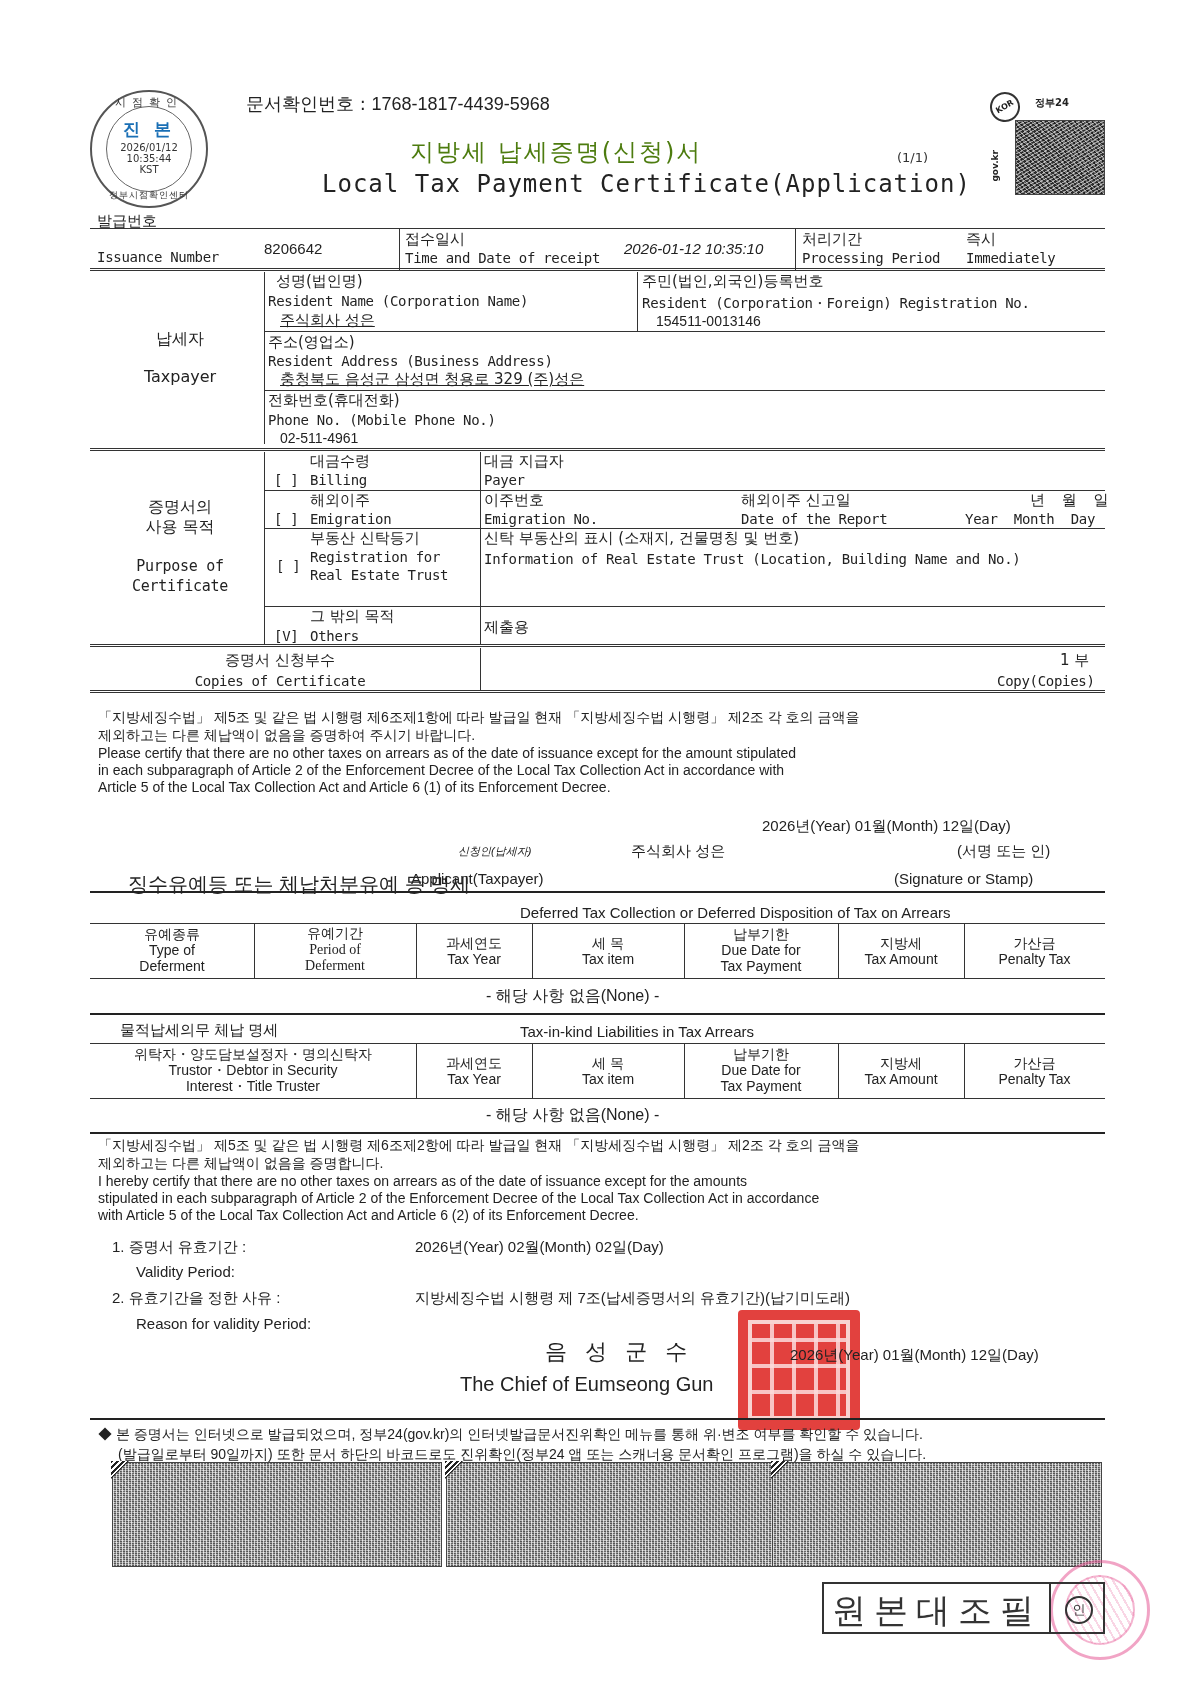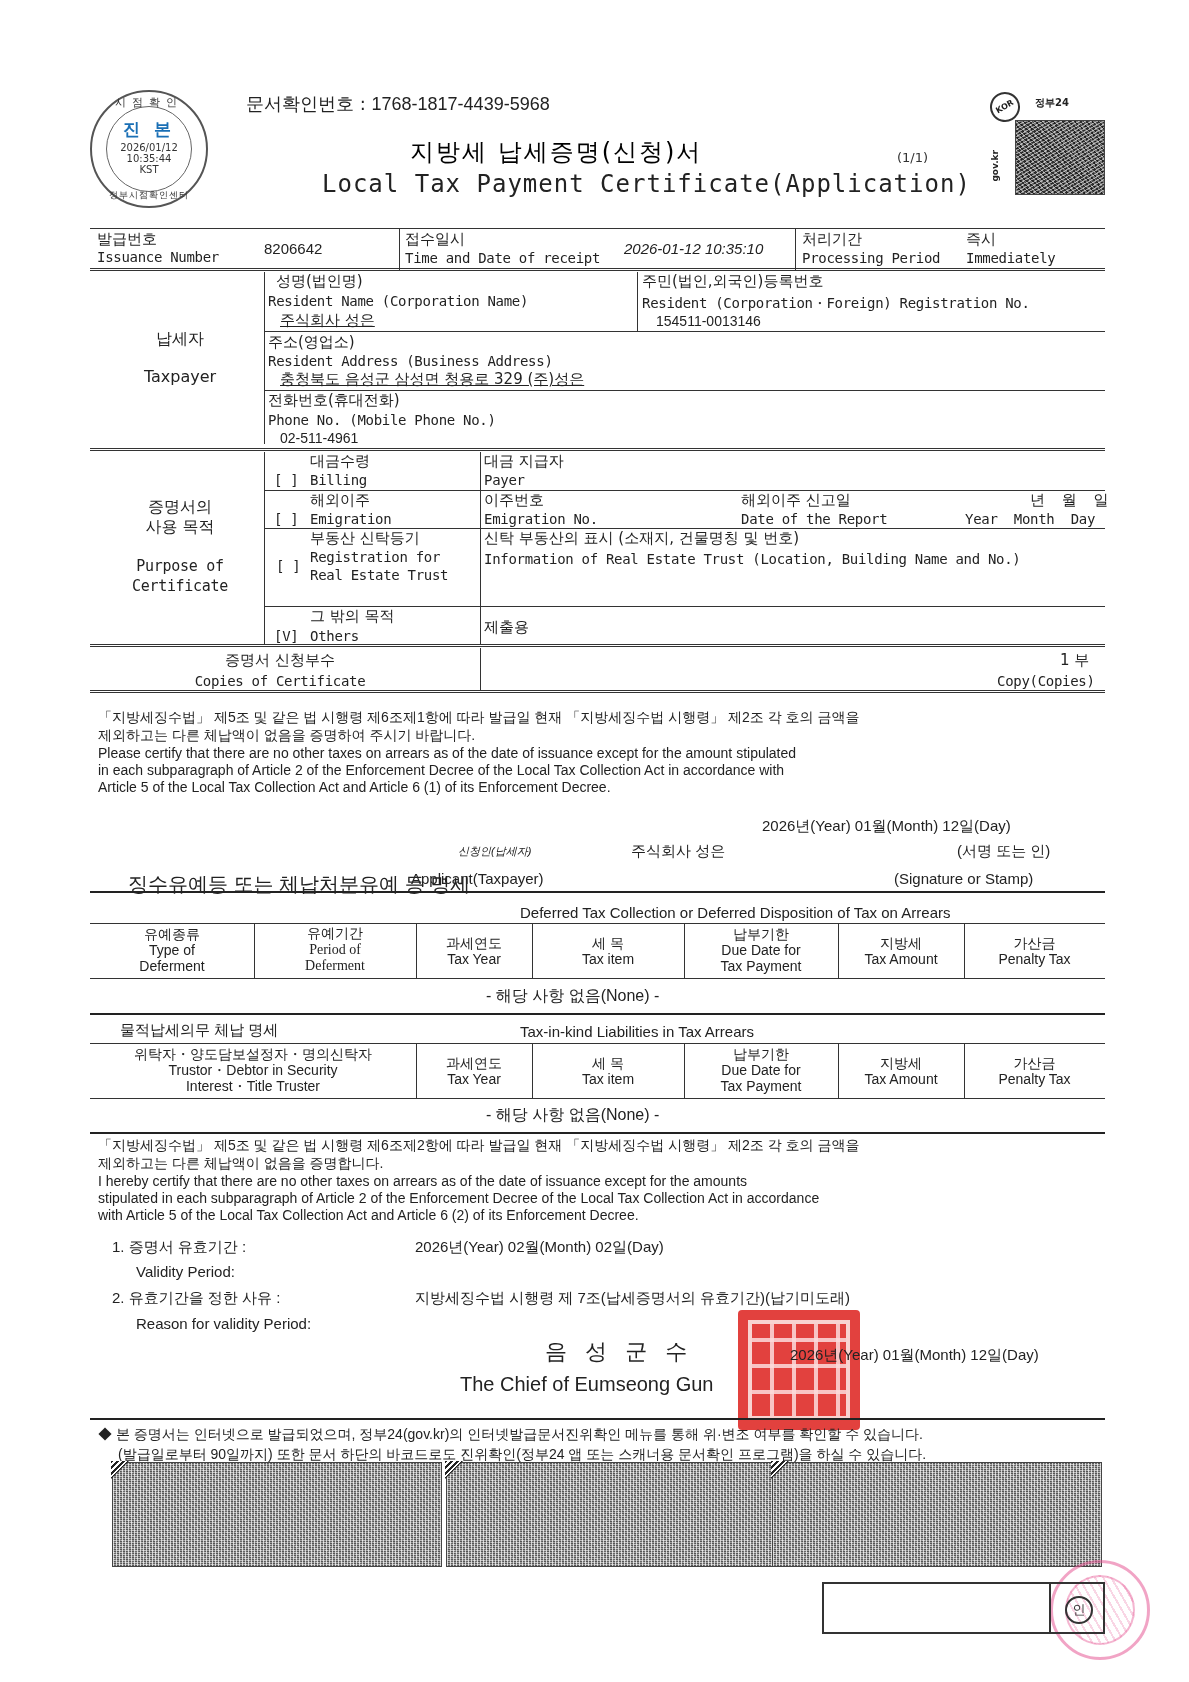--- a/index.html
+++ b/index.html
@@ -10,21 +10,21 @@
 
   
   .stamp-round { left: 90px; top: 90px; width: 118px; height: 118px; border-radius: 50%; border: 2px solid #555; }
   .stamp-round .inner { position:absolute; left: 14px; top: 14px; width: 86px; height: 86px; border-radius: 50%; border: 1.5px solid #666; }
   .stamp-round .ring-top { position:absolute; left:0; right:0; top:3px; text-align:center; font-size:11px; color:#333; letter-spacing:6px; }
   .stamp-round .ring-bot { position:absolute; left:0; right:0; bottom:4px; text-align:center; font-size:9px; color:#333; letter-spacing:1px; }
   .stamp-round .jinbon { position:absolute; left:0; right:0; top:26px; text-align:center; font-size:17px; font-weight:bold; color:#1a6fb5; letter-spacing:4px; }
   .stamp-round .sdate { position:absolute; left:0; right:0; top:50px; text-align:center; font-size:10px; line-height:11px; color:#333; }
 
   .docno { left: 246px; top: 92px; font-size: 18px; color: #222; }
-  .title-ko { left: 410px; top: 136px; font-size: 24px; letter-spacing: 2px; color:#000000; }
+  .title-ko { left: 410px; top: 136px; font-size: 24px; letter-spacing: 2px; color:#4d7c0f; }
   .title-en { left: 322px; top: 170px; font-size: 24px; letter-spacing: 1px; color:#222; font-family: "DejaVu Sans Mono", monospace; }
   .pageno { left: 897px; top: 150px; font-size: 13px; color:#333; }
 
   .qr-top { left: 1015px; top: 120px; width: 90px; height: 75px; border:1px solid #444;
     background: repeating-linear-gradient(45deg,#555 0 2px,#ddd 2px 4px), #888;
     background-blend-mode: multiply; }
   .qr-top::after { content:""; position:absolute; inset:0;
     background: repeating-linear-gradient(-30deg, rgba(255,255,255,.55) 0 1px, transparent 1px 3px),
                 repeating-linear-gradient(70deg, rgba(0,0,0,.35) 0 1px, transparent 1px 4px); }
   .kor-badge { left: 990px; top: 92px; width: 30px; height: 30px; border-radius:50%; border:2px solid #333; font-size:8px; font-weight:bold; text-align:center; line-height:26px; transform: rotate(-30deg); }
@@ -91,21 +91,21 @@
 <div class="abs title-ko">지방세 납세증명(신청)서</div>
 <div class="abs title-en">Local Tax Payment Certificate(Application)</div>
 <div class="abs pageno">(1/1)</div>
 
 <div class="abs kor-badge">KOR</div>
 <div class="abs gov24">정부24</div>
 <div class="abs govkr">gov.kr</div>
 <div class="abs qr-top"></div>
 
 <div class="hline" style="left:90px; top:228px; width:1015px;"></div>
-<div class="lbl" style="left:97px; top:230px;">발급번호</div>
+<div class="lbl" style="left:97px; top:212px;">발급번호</div>
 <div class="lbl en" style="left:97px; top:248px;">Issuance Number</div>
 <div class="val" style="left:264px; top:240px; font-size:15px;">8206642</div>
 <div class="vline" style="left:399px; top:228px; height:42px;"></div>
 <div class="lbl" style="left:405px; top:230px;">접수일시</div>
 <div class="lbl en" style="left:405px; top:249px;">Time and Date of receipt</div>
 <div class="val" style="left:624px; top:240px; font-size:15px;font-style:italic;">2026-01-12 10:35:10</div>
 <div class="vline" style="left:795px; top:228px; height:42px;"></div>
 <div class="lbl" style="left:802px; top:230px;">처리기간</div>
 <div class="lbl en" style="left:802px; top:249px;">Processing Period</div>
 <div class="lbl" style="left:966px; top:230px;">즉시</div>
@@ -305,15 +305,16 @@
   </div>
 <div class="barcode" style="left:446px;">
     <div class="corner"></div>
   </div>
 <div class="barcode" style="left:772px;">
     <div class="corner"></div>
   </div>
 
 <div class="abs pink-seal"></div>
 <div class="abs wonbon">
+  <div class="txt">원본대조필</div>
   <div class="sep"></div>
   <div class="in">인</div>
 </div>
 
 </body></html>

